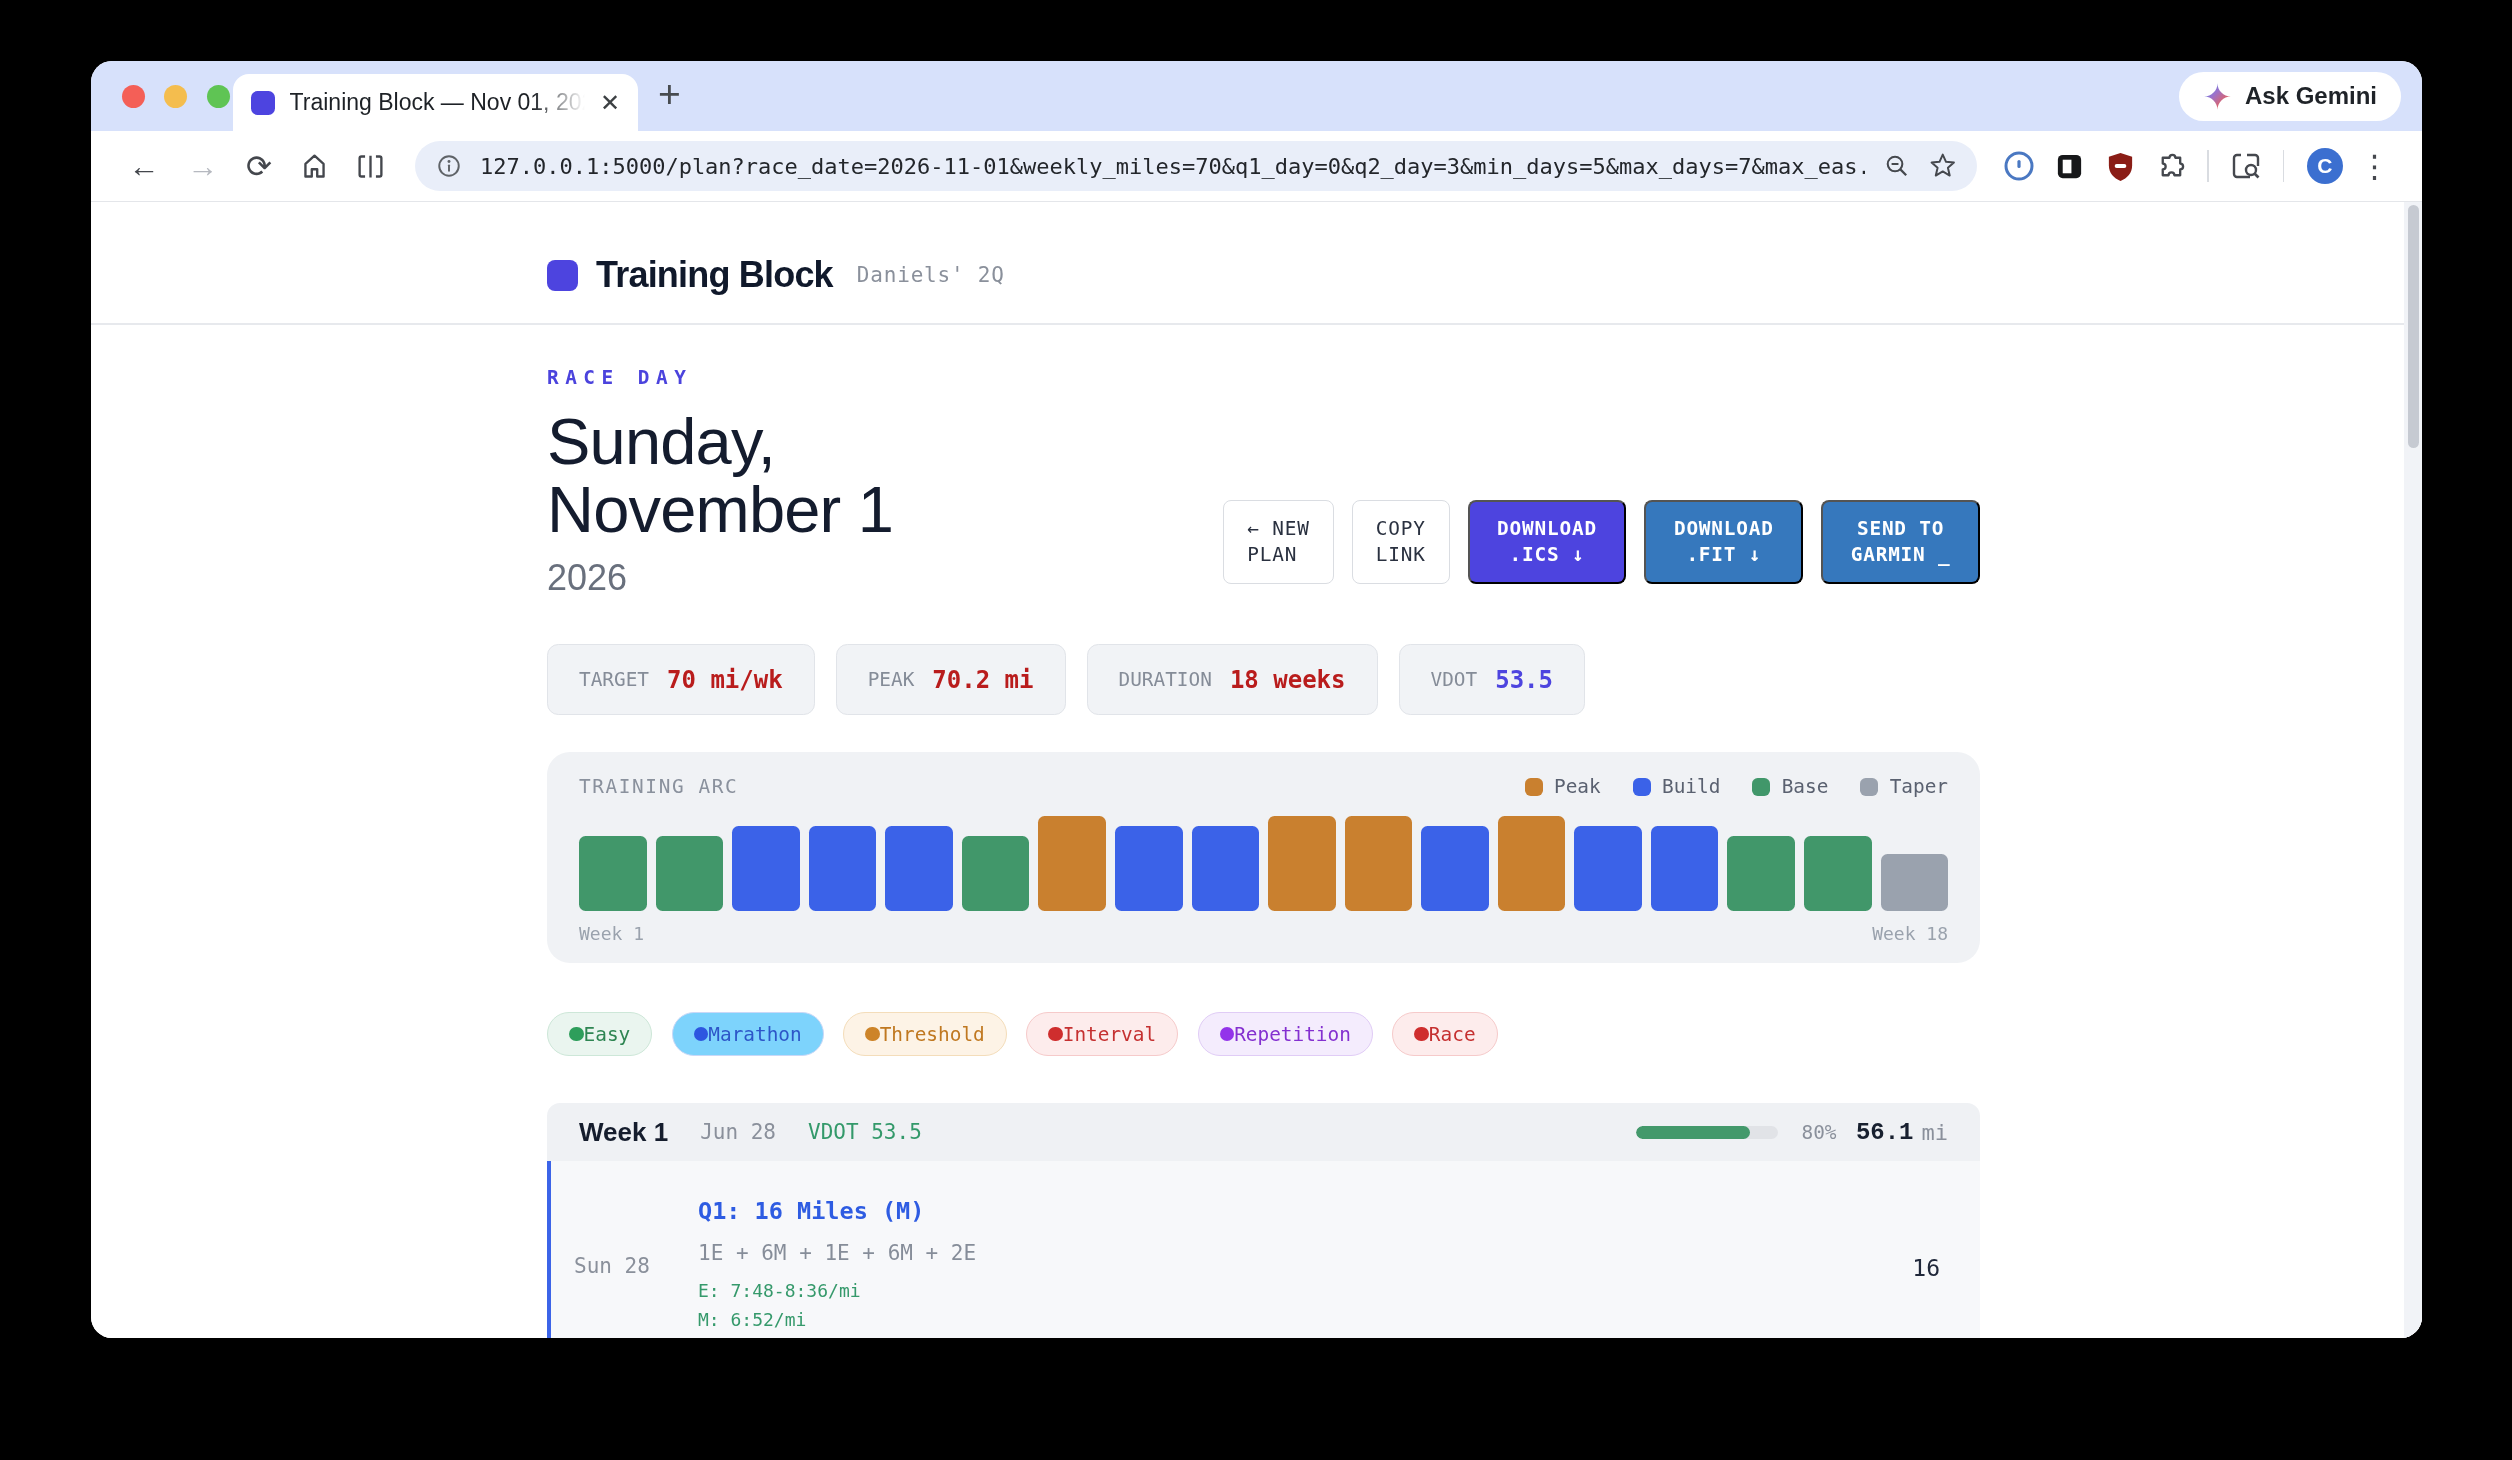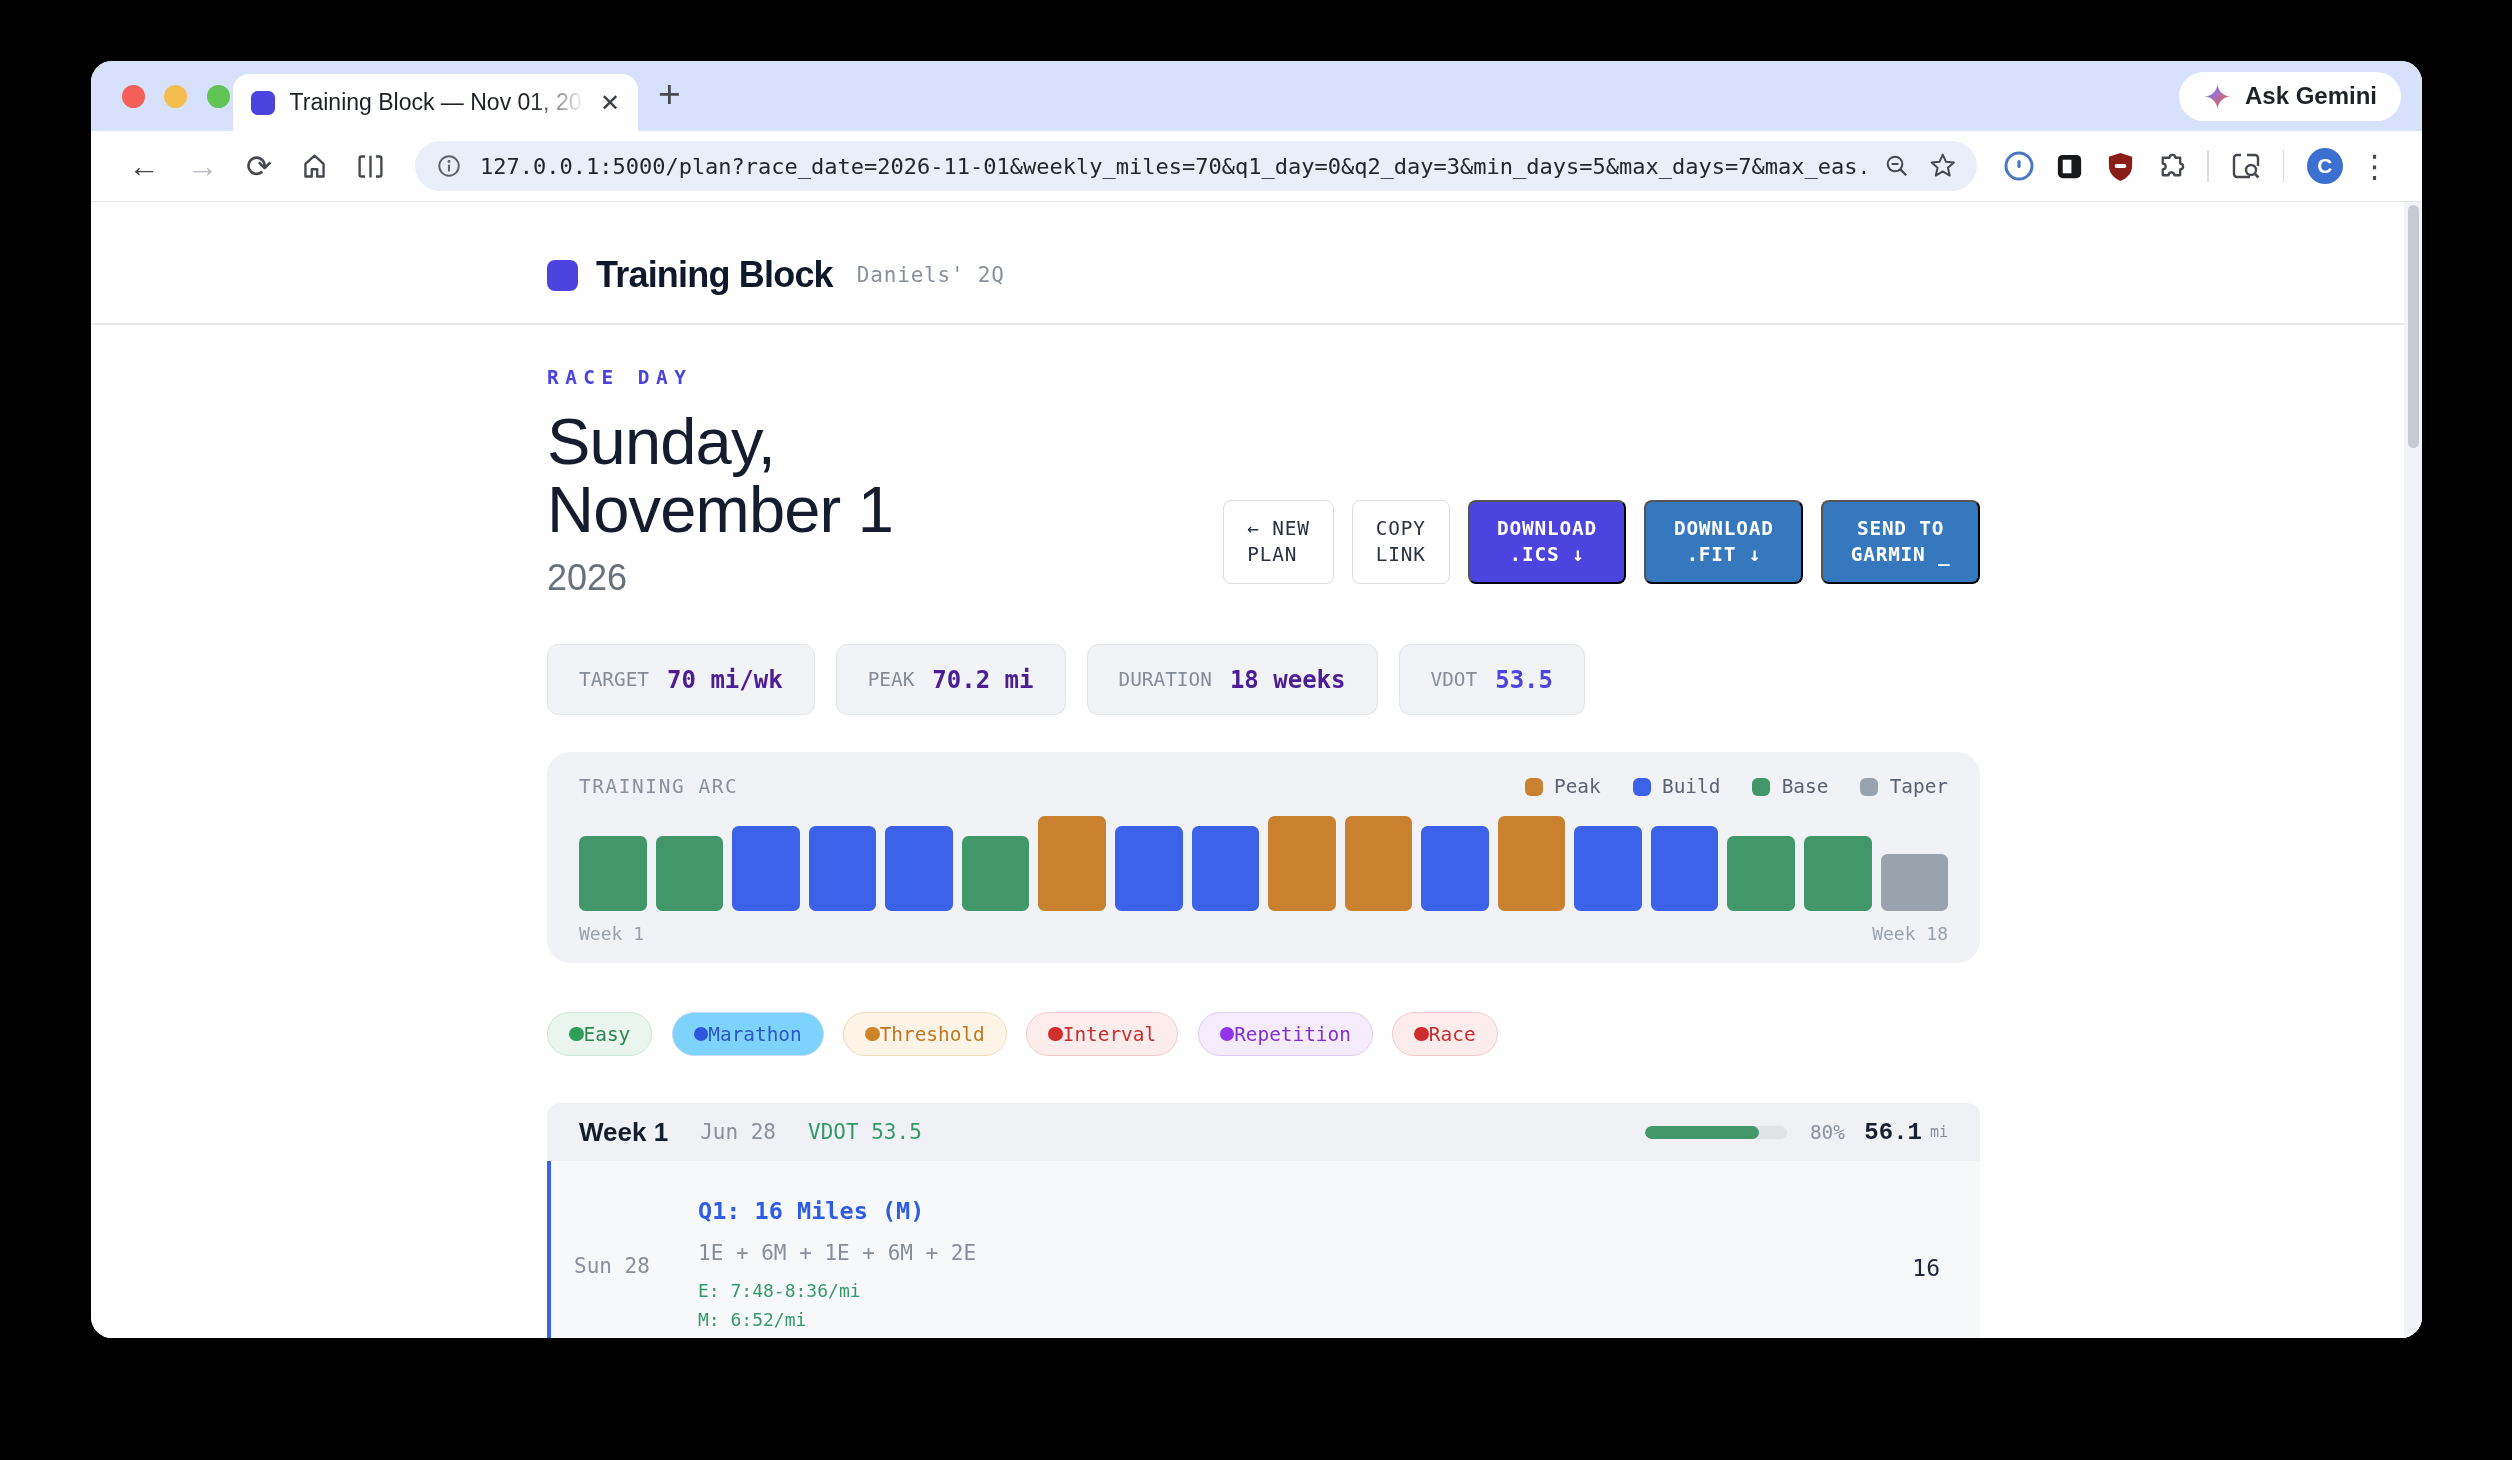--- a/index.html
+++ b/index.html
@@ -65,21 +65,21 @@
   .btn { border-radius:8px; font-family:"DejaVu Sans Mono", monospace; font-size:19.4px; line-height:26px;
     letter-spacing:0.8px; white-space:pre-line; padding:13.8px 23px; display:flex; align-items:center; }
   .btn.outline { background:#fff; border:1.6px solid #dadde2; color:#2a3140; text-align:left; }
   .btn.ics { background:#4d44df; color:#fff; text-align:center; font-weight:bold; padding:13.8px 27.5px; }
   .btn.steel { background:#3678bd; color:#fff; text-align:center; font-weight:bold; padding:13.8px 27.5px; }
 
   .stats { display:flex; gap:21px; margin-top:45px; }
   .chip { height:71px; background:#f1f3f6; border:1.6px solid #e1e4e9; border-radius:11.3px;
     display:inline-flex; align-items:center; padding:0 31px; gap:18px; }
   .chip .lbl { font-size:19.4px; color:#858c98; }
-  .chip .val { font-size:24px; font-weight:bold; color:#4c1d95; }
+  .chip .val { font-size:24px; font-weight:bold; color:#b91c1c; }
   .chip .val.accent { color:#4d44df; }
 
   .arc-card { margin-top:37px; background:#f0f2f5; border-radius:23px; padding:23px 32px 19.4px; }
   .arc-head { display:flex; justify-content:space-between; align-items:center; }
   .arc-title { font-size:19.4px; color:#8a919d; letter-spacing:1.6px; }
   .arc-legend { display:flex; gap:32px; }
   .leg-item { display:flex; align-items:center; gap:11.3px; }
   .leg-swatch { width:18px; height:18px; border-radius:5.7px; }
   .leg-label { font-size:19.4px; color:#5a6170; font-family:"DejaVu Sans Mono", monospace; }
   .bars { display:flex; align-items:flex-end; gap:9px; height:95px; margin-top:18px; }
@@ -95,21 +95,21 @@
   .week-card { margin-top:47px; border-radius:13px 13px 0 0; overflow:hidden; }
   .week-head { background:#eff1f4; height:58px; display:flex; align-items:center; padding:0 32px; }
   .week-name { font-size:26px; font-weight:bold; color:#151d2d; }
   .week-date { font-size:21px; color:#8a909b; margin-left:32px; }
   .week-vdot { font-size:21px; color:#33996a; margin-left:32px; }
   .spacer { flex:1; }
   .progress { width:142px; height:13px; border-radius:6.5px; background:#e1e3e7; overflow:hidden; }
   .progress-fill { height:100%; border-radius:6.5px; background:#43996b; }
   .week-pct { font-size:19.4px; color:#8a909b; margin-left:23px; }
   .week-miles { font-size:24px; font-weight:bold; color:#18202f; margin-left:19.4px;font-family:Liberation Mono, monospace; }
-  .week-mi-unit { font-size:15px; color:#8a909b; margin-left:8px;text-align:right; }
+  .week-mi-unit { font-size:22px; color:#8a909b; margin-left:8px;text-align:right; }
   .week-body { background:#f7f8fa; border-left:4.9px solid #3c64e8; display:flex; padding:36px 32px 32px 0;
     min-height:210px; }
   .day-col { width:121px; padding-top:57px; padding-left:23px; flex:none; font-size:21px; color:#8a909b; }
   .wo-main { flex:1; padding-left:26px; }
   .wo-title { font-size:23.5px; font-weight:bold; color:#2e5ce2; }
   .wo-desc { font-size:21px; color:#868d99; margin-top:16px; }
   .wo-pace { font-size:18px; color:#35996b; margin-top:14.6px; }
   .wo-pace + .wo-pace { margin-top:8px; }
   .wo-total { align-self:center; font-size:23px; color:#20283a; padding-right:8px; }
 </style>

